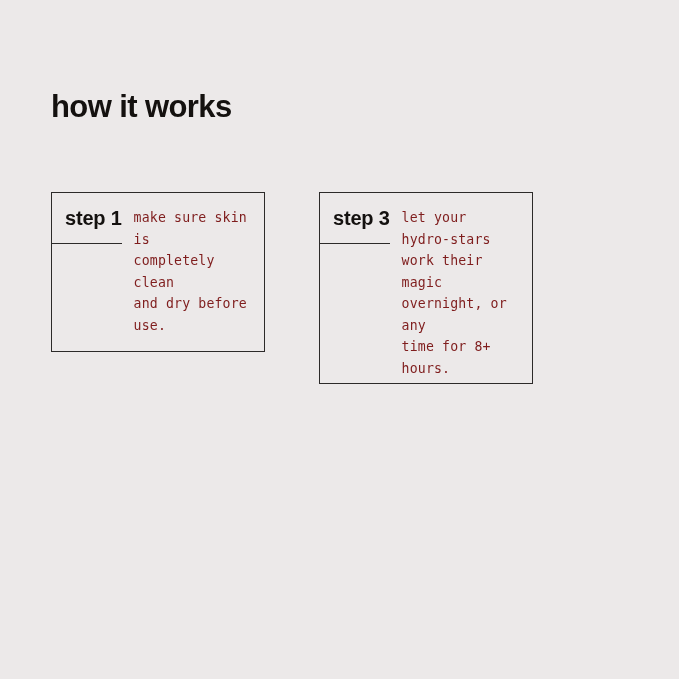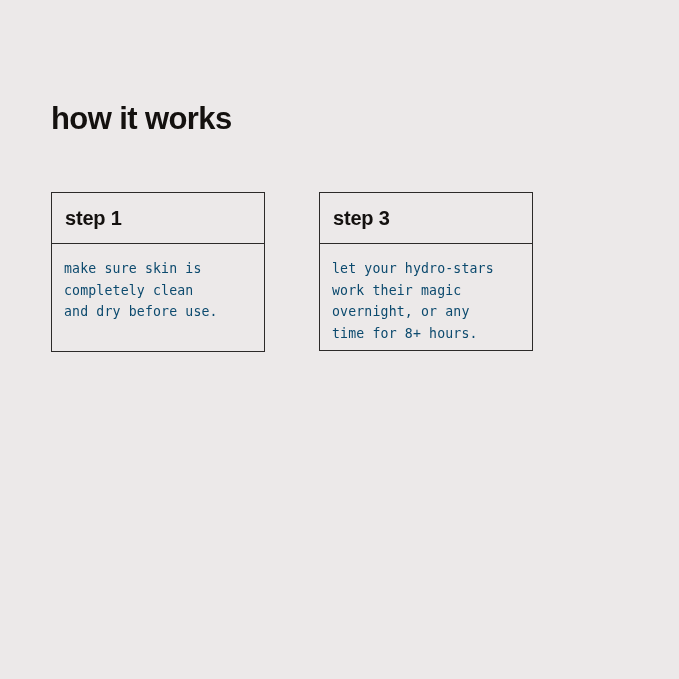--- a/index.html
+++ b/index.html
@@ -19,21 +19,21 @@
     position: relative;
     width: 679px;
     height: 679px;
     background: #ece9e9;
     box-sizing: border-box;
   }
 
   .page-title {
     position: absolute;
     left: 51px;
-    top: 80px;
+    top: 68px;
     font-family: "Liberation Sans", sans-serif;
     font-weight: 700;
     font-size: 31px;
     line-height: 36px;
     letter-spacing: -0.6px;
     color: #14110f;
     white-space: nowrap;
   }
 
   .steps-grid {
@@ -46,29 +46,29 @@
     grid-column-gap: 54px;
     grid-row-gap: 53px;
     align-items: start;
   }
 
   .step-card {
     box-sizing: border-box;
     border: 1.5px solid #2c2a29;
     background: transparent;
     display: flex;
-    flex-direction: column;
+    flex-direction: row;
   }
 
   .step-card.row-one {
     height: 160px;
   }
 
   .step-card.row-two {
-    height: 159px;
+    height: 192px;
   }
 
   .step-card-header {
     box-sizing: border-box;
     border-bottom: 1.5px solid #2c2a29;
     height: 51px;
     display: flex;
     align-items: center;
     padding: 0 0 0 13px;
   }
@@ -87,21 +87,21 @@
     flex: 1 1 auto;
     box-sizing: border-box;
     padding: 14px 10px 0 12px;
   }
 
   .step-card-text {
     font-family: "DejaVu Sans Mono", "Liberation Mono", monospace;
     font-size: 13.2px;
     line-height: 21.5px;
     letter-spacing: 0.15px;
-    color: #0c4a6e;
+    color: #7f1d1d;
     white-space: pre-line;
     margin: 0;
   }
 </style>
 </head>
 <body>
 
 <div class="page">
 
   <h1 class="page-title">how it works</h1>

